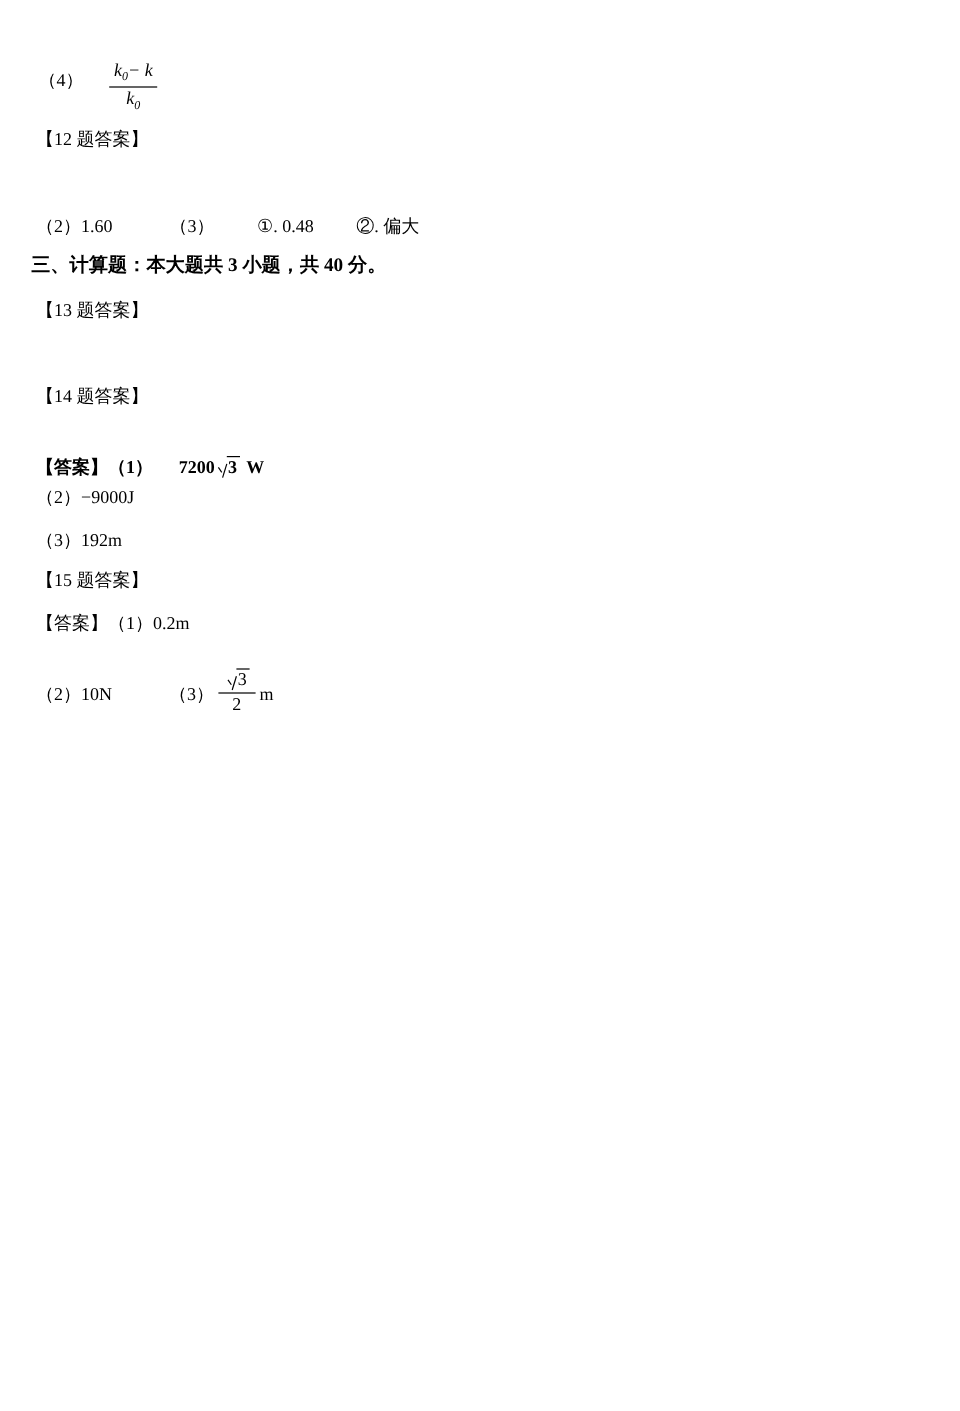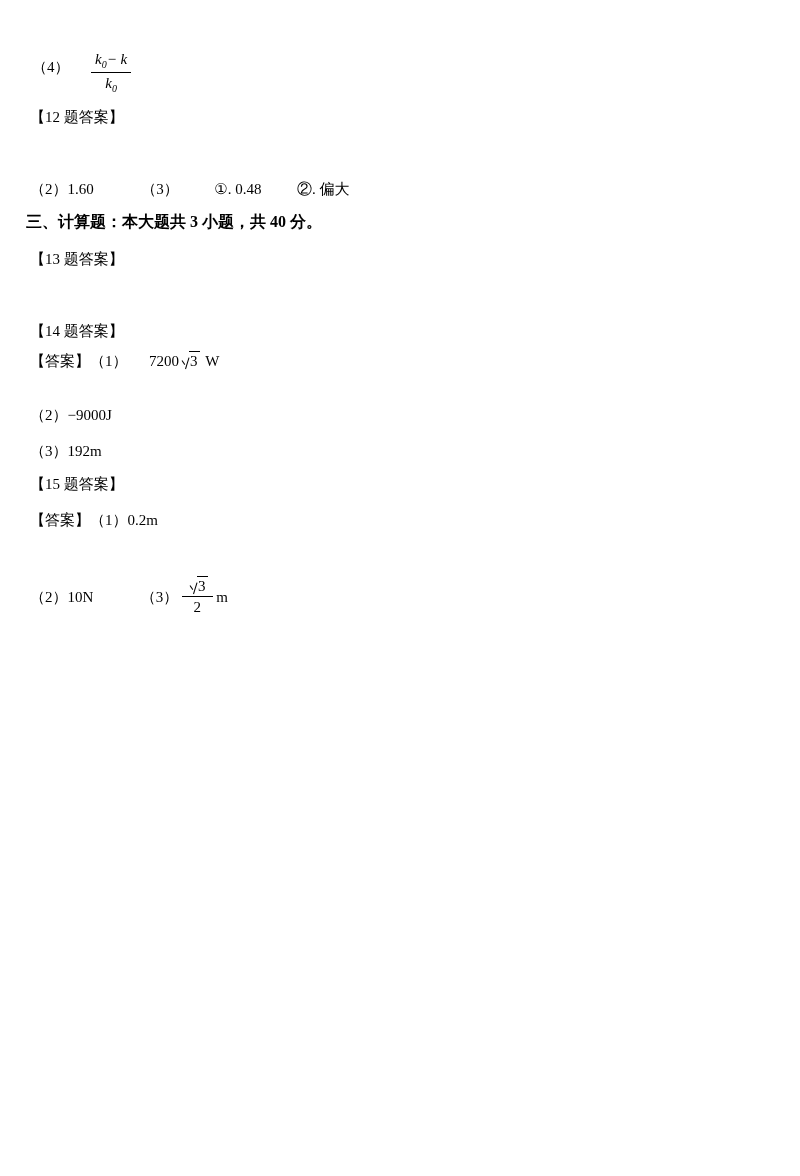--- a/index.html
+++ b/index.html
@@ -145,34 +145,34 @@
     <span class="spacer-mid"></span>
     <span class="cn">②. 偏大</span>
   </div>
 
   <div class="line sect-title cn" style="left:26px; top:212px;">三、计算题：本大题共 3 小题，共 40 分。</div>
 
   <div class="line cn" style="left:30px; top:250px;">【13 题答案】</div>
 
   <div class="line cn" style="left:30px; top:322px;">【14 题答案】</div>
 
-  <div class="line" style="left:30px; top:351px;">
+  <div class="line" style="left:30px; top:380px;font-weight:bold;">
     <span class="cn">【答案】（1）</span>
     <span class="spacer-sm"></span>
     <span>7200</span><span class="sqrt"><span class="radicand">3</span></span>
     <span style="margin-left:2px;">W</span>
   </div>
 
   <div class="line cn" style="left:30px; top:406px;text-align:center;">（2）−9000J</div>
   <div class="line cn" style="left:30px; top:442px;text-align:right;">（3）192m</div>
 
   <div class="line cn" style="left:30px; top:475px;">【15 题答案】</div>
   <div class="line cn" style="left:30px; top:511px;">【答案】（1）0.2m</div>
 
-  <div class="line" style="left:30px; top:560px;margin-top:19px;">
+  <div class="line" style="left:30px; top:560px;">
     <span class="cn">（2）10N</span>
     <span class="spacer-wide"></span>
     <span class="cn">（3）</span>
     <span class="frac-sqrt">
       <span class="num"><span class="sqrt"><span class="radicand">3</span></span></span>
       <span class="den">2</span>
     </span>
     <span>m</span>
   </div>
 

